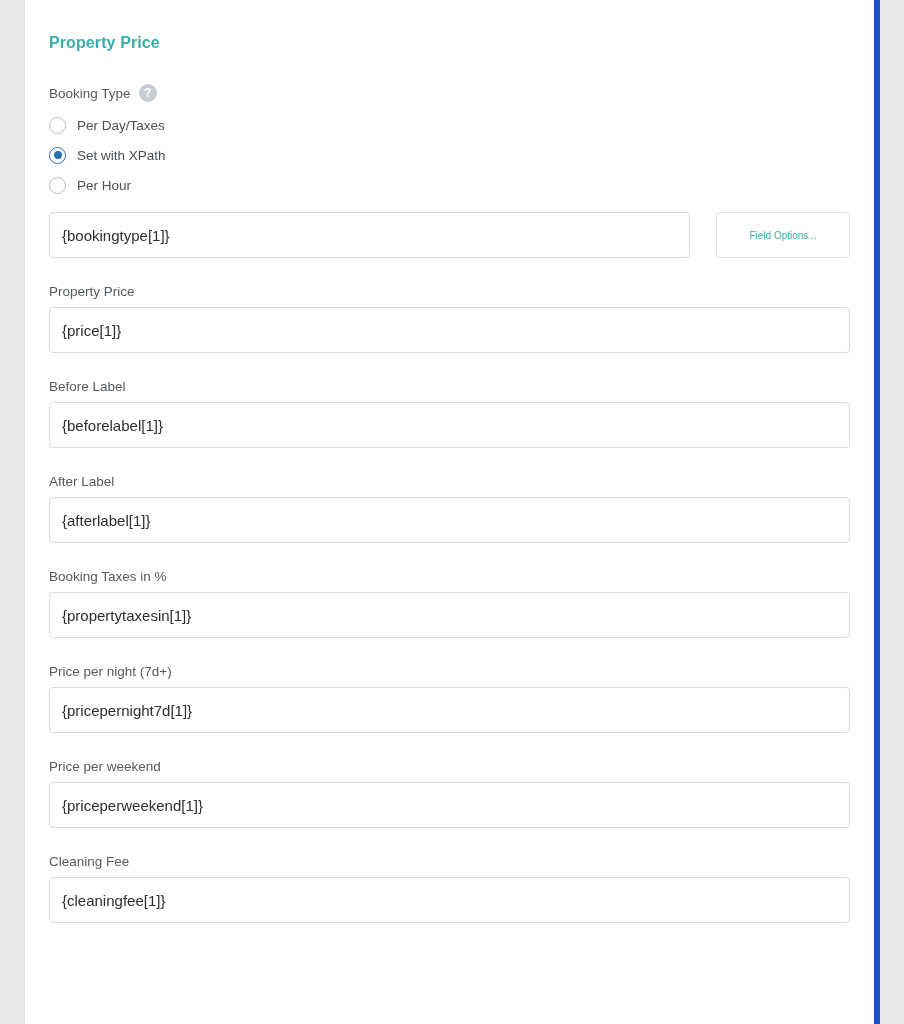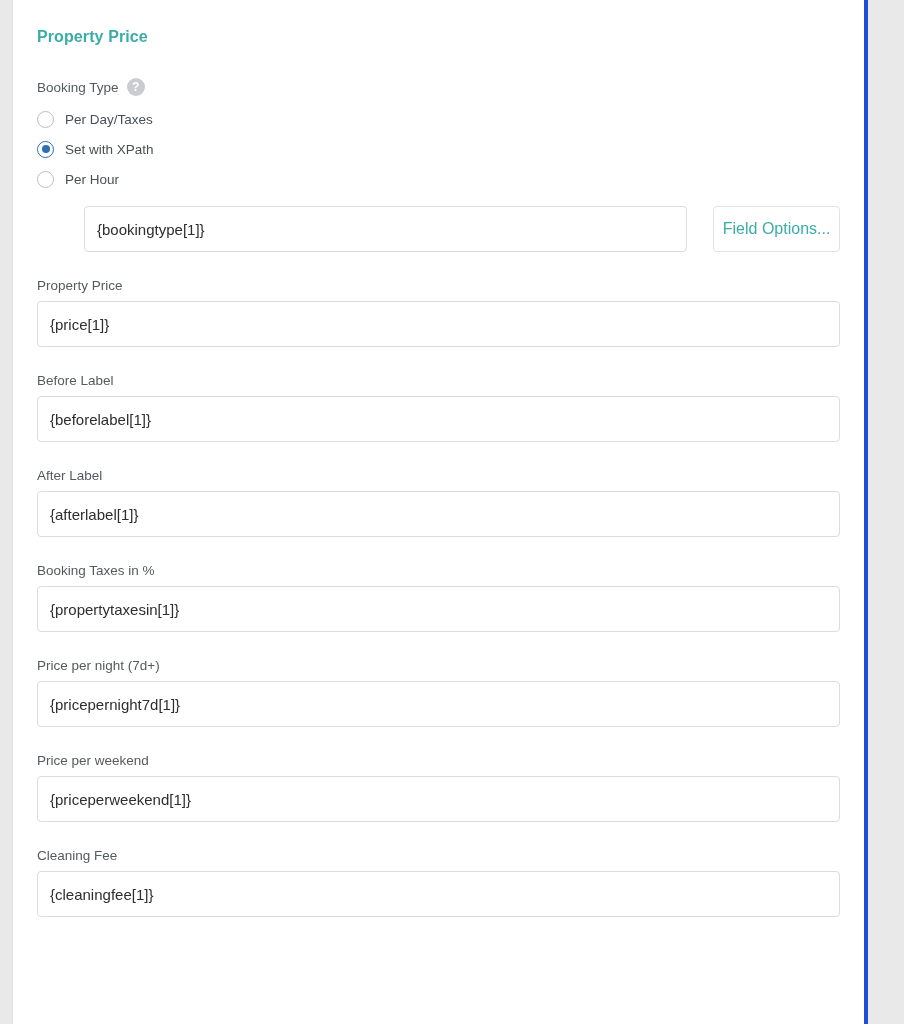--- a/index.html
+++ b/index.html
@@ -11,28 +11,28 @@
   }
   .screen {
     position: relative;
     width: 904px;
     height: 1024px;
     background: #e9e9e9;
     overflow: hidden;
   }
   .panel {
     position: absolute;
-    left: 12px;
+    left: 24px;
     top: 0;
     width: 856px;
     min-height: 1024px;
     background: #ffffff;
     border-left: 1px solid #e2e2e2;
-    border-right: 4px solid #1d4ed8;
-    padding: 6px 24px 0 24px;
+    border-right: 6px solid #1d4ed8;
+    padding: 12px 24px 0 24px;
   }
   .section-title {
     color: #3aada8;
     font-size: 16px;
     font-weight: bold;
     margin: 0;
     padding-top: 22px;
     letter-spacing: 0.1px;
   }
   .booking-row {
@@ -108,29 +108,29 @@
     height: 46px;
     border: 1px solid #dcdcdc;
     border-radius: 4px;
     background: #ffffff;
     padding: 0 12px;
     font-family: "Liberation Sans", sans-serif;
     font-size: 15px;
     color: #2e2e2e;
     outline: none;
   }
-  .xpath-input-wrap { width: 647px; margin-left: 47px; }
+  .xpath-input-wrap { width: 647px; }
   .field-options-btn {
     width: 135px;
     height: 46px;
     border: 1px solid #e2e2e2;
     border-radius: 4px;
     background: #ffffff;
     color: #3aada8;
-    font-size: 16px;
+    font-size: 10px;
     font-family: "Liberation Sans", sans-serif;
     cursor: pointer;
     white-space: nowrap;
   }
   .field-block { margin-top: 26px; }
   .field-block .field-label { display: block; margin-bottom: 8px; }
   .field-block:first-of-type { margin-top: 26px; }
 </style>
 </head>
 <body>

